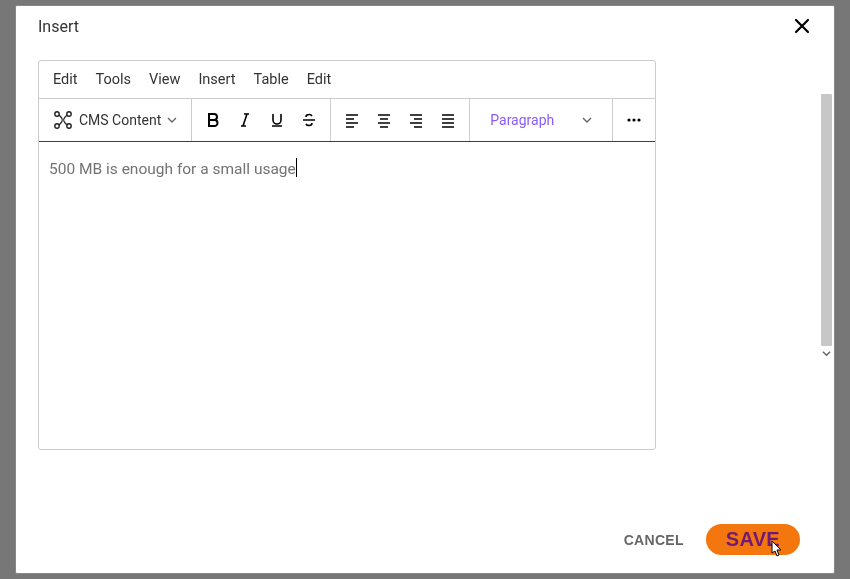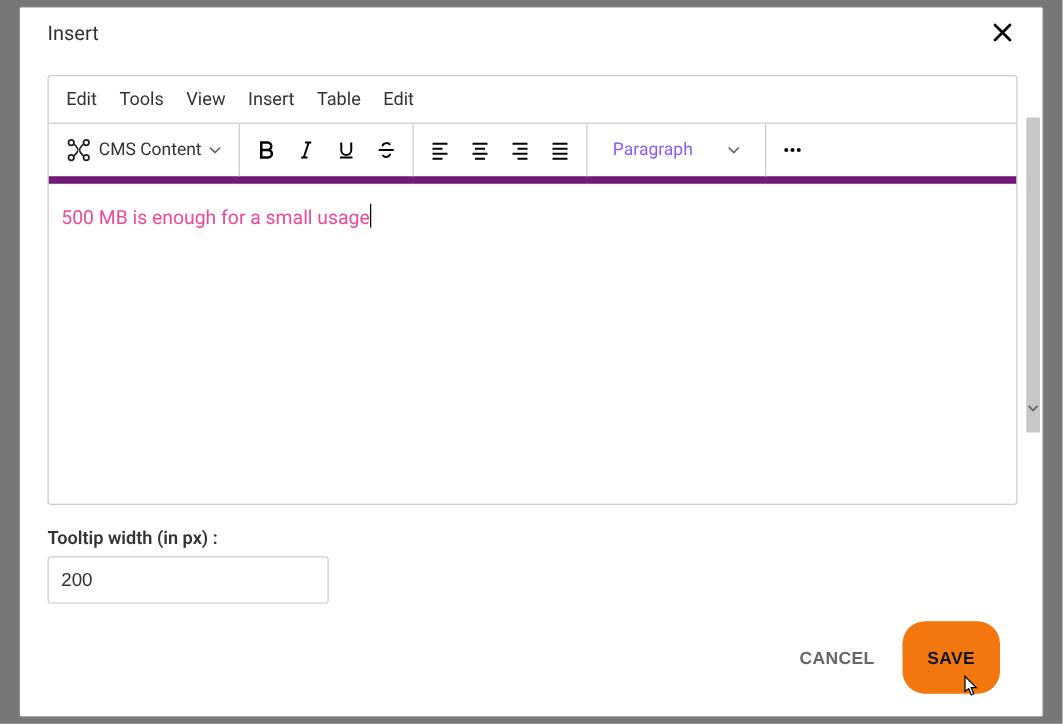--- a/index.html
+++ b/index.html
@@ -15,41 +15,41 @@
       flex-direction: column;
     }
     .modal-header {
       display: flex;
       justify-content: space-between;
       align-items: center;
       padding: 10px 20px 8px 22px;
     }
     .modal-title { font-size: 16px; color: #333; font-weight: 400; }
     .close-btn { font-size: 22px; font-weight: 700; color: #000; cursor: pointer; line-height: 1; padding: 2px 4px; }
-    .modal-body { flex: 1; padding: 16px 20px 0 22px; overflow: hidden; position: relative; display: flex; flex-direction: column; }
+    .modal-body { flex: 1; padding: 16px 20px 0 22px; overflow: hidden; position: relative; display: flex; }
     .editor-box {
       border: 1px solid #ccc;
       border-radius: 3px;
       display: flex;
       flex-direction: column;
       height: 390px;
       position: relative;
     }
     .menubar {
       display: flex;
       gap: 18px;
       padding: 10px 14px;
       border-bottom: 1px solid #ccc;
       font-size: 14.5px;
       color: #333;
     }
     .menubar span { cursor: pointer; }
     .toolbar {
       display: flex;
-      border-bottom: 6px solid #701a75;
+      border-bottom: 1px solid #701a75;
     }
     .toolbar-group {
       display: flex;
       align-items: center;
       border-right: 1px solid #ccc;
       padding: 6px 6px;
       gap: 2px;
     }
     .toolbar-group:last-child { border-right: none; }
     .tb-btn {
@@ -63,21 +63,21 @@
     .chev { font-size: 10px; color: #666; }
     .paragraph-select {
       display: flex; align-items: center; justify-content: space-between;
       padding: 6px 14px; width: 130px; cursor: pointer;
       font-size: 14px; color: #8b5cf6;
     }
     .editor-area {
       flex: 1;
       padding: 16px 10px;
       font-size: 15.5px;
-      color: #ec4899;
+      color: #737373;
       position: relative;
     }
     .editor-text { display: inline; }
     .caret {
       display: inline-block;
       width: 1px; height: 19px;
       background: #000;
       vertical-align: -3px;
       margin-left: 0;
     }
@@ -119,25 +119,25 @@
     }
     .btn-cancel {
       background: none; border: none;
       font-size: 14px; font-weight: 700;
       color: #666; cursor: pointer;
       letter-spacing: 0.3px;
       margin-left: 19px;
     }
     .btn-save {
       background: #f3770e;
-      color: #0f172a;
+      color: #701a75;
       border: none;
       border-radius: 18px;
-      padding: 21px 20px;
-      font-size: 14px; font-weight: 700;
+      padding: 4px 20px;
+      font-size: 20px; font-weight: 700;
       cursor: pointer;
       letter-spacing: 0.3px;
       position: relative;
     }
     .cursor-pointer {
       position: absolute;
       bottom: 12px; right: 50px;
       pointer-events: none;
     }
     svg { display: block; }
@@ -262,24 +262,20 @@
 
     <div class="vscroll">
       <div class="vscroll-thumb"></div>
       <div class="vscroll-down">
         <svg width="9" height="9" viewBox="0 0 10 10">
             <path d="M1 3 L5 7 L9 3" stroke="#666" stroke-width="1.6" fill="none"></path>
           </svg>
       </div>
     </div>
 
-    <div class="field-block">
-      <div class="field-label">Tooltip width (in px) :</div>
-      <input class="field-input" type="text" value="200" style="">
-    </div>
 
   </div>
 
   <div class="modal-footer">
     <button class="btn-cancel">CANCEL</button>
     <button class="btn-save">SAVE</button>
     <svg class="cursor-pointer" width="18" height="22" viewBox="0 0 18 22">
       <path d="M6 2 L6 14 L9 12 L11 17 L13 16 L11 11 L15 11 Z" fill="#fff" stroke="#000" stroke-width="1"></path>
     </svg>
   </div>

